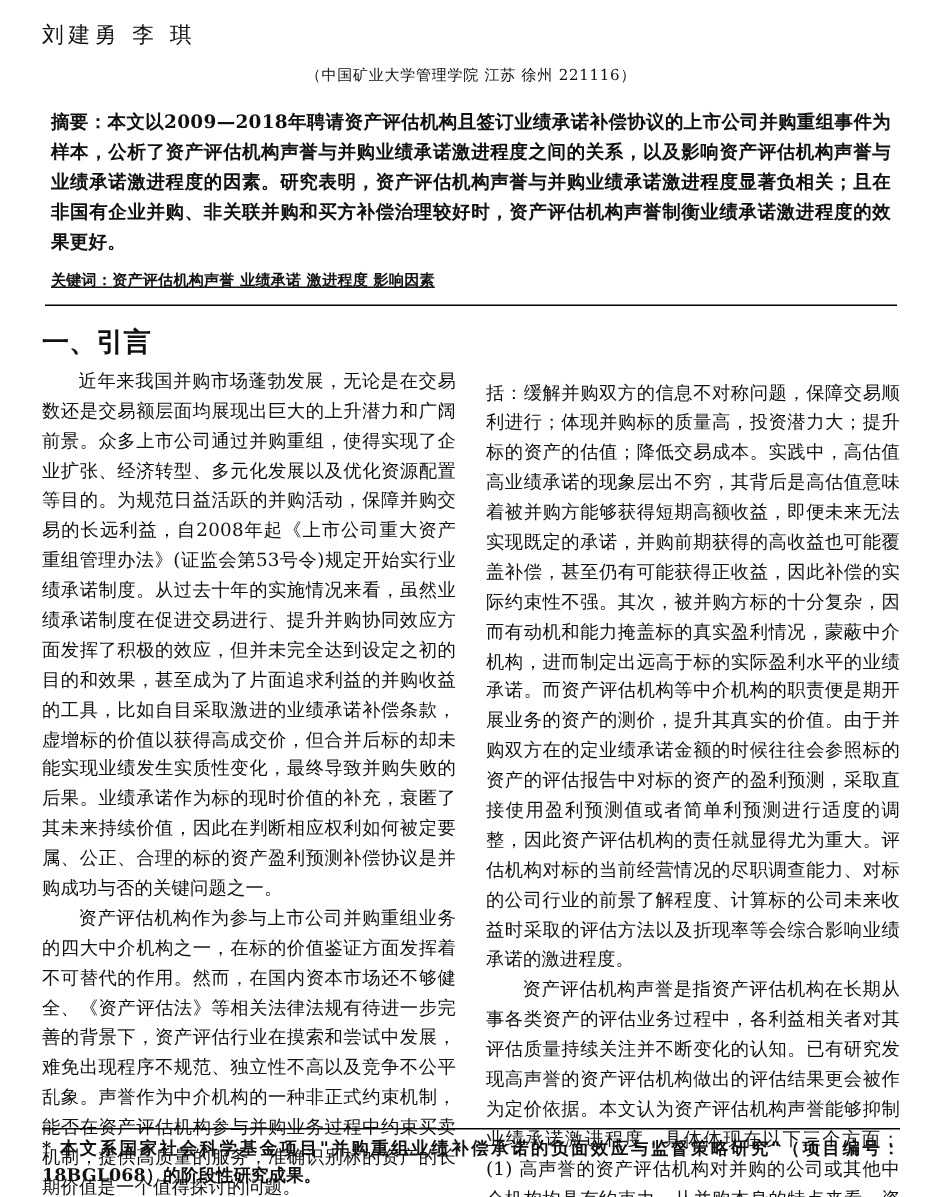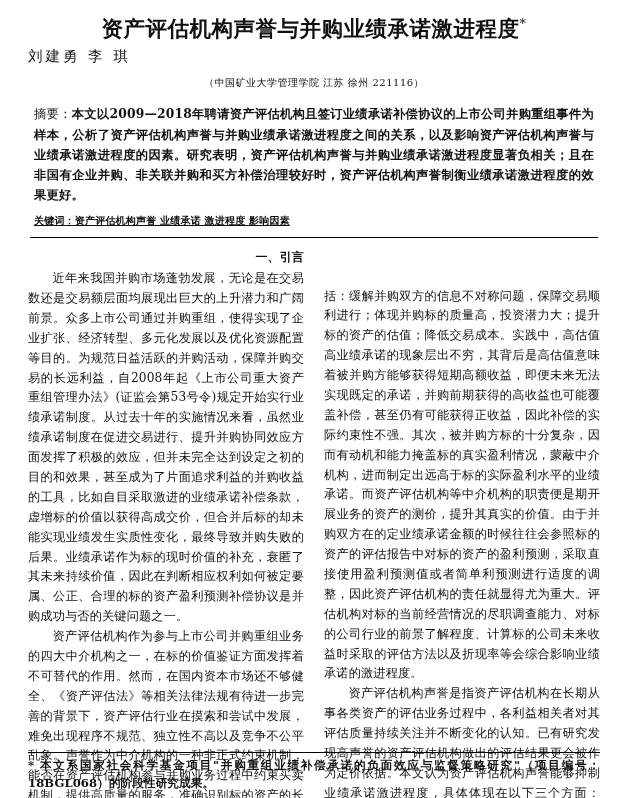--- a/index.html
+++ b/index.html
@@ -50,21 +50,21 @@
   }
   .abstract {
     margin: 14px 6px 0 6px;
     font-size: 12.3px;
     line-height: 1.62;
     text-align: justify;
     font-weight: bold;
     letter-spacing: 0.2px;
   }
   .abstract .lead {
-    font-weight: normal;
+    font-weight: bold;
   }
   .keywords {
     margin: 9px 6px 0 6px;
     font-size: 10px;
     font-weight: bold;
     letter-spacing: 0.2px;
     text-decoration: underline;
   }
   .rule {
     border: 0;
@@ -77,23 +77,23 @@
     margin-top: 2px;
   }
   .col {
     width: 276px;
     font-size: 12.2px;
     line-height: 1.63;
     text-align: justify;
     letter-spacing: 0.15px;
   }
   .sec-head {
-    text-align: right;
+    text-align: left;
     font-weight: bold;
-    font-size: 12px;
+    font-size: 18px;
     margin: 2px 0 2px 0;
   }
   p.body {
     margin: 0;
     text-indent: 2em;
   }
   p.body.noindent {
     text-indent: 0;
     margin-top: 41px;
   }
@@ -114,23 +114,20 @@
     line-height: 1.5;
     letter-spacing: 0.1px;
     text-align: justify;
   }
 </style>
 </head>
 <body>
 
 <div class="page">
 
-  <h1 class="title">
-    <span>资产评估机构声誉与并购业绩承诺激进程度</span><span class="star">*</span>
-  </h1>
 
   <div class="authors">刘建勇  李  琪</div>
   <div class="affil">（中国矿业大学管理学院    江苏 徐州  221116）</div>
 
   <div class="abstract">
     <span class="lead">摘要：</span><span>本文以2009—2018年聘请资产评估机构且签订业绩承诺补偿协议的上市公司并购重组事件为样本，公析了资产评估机构声誉与并购业绩承诺激进程度之间的关系，以及影响资产评估机构声誉与业绩承诺激进程度的因素。研究表明，资产评估机构声誉与并购业绩承诺激进程度显著负相关；且在非国有企业并购、非关联并购和买方补偿治理较好时，资产评估机构声誉制衡业绩承诺激进程度的效果更好。</span>
   </div>
 
   <div class="keywords">
     <span>关键词：</span><span>资产评估机构声誉  业绩承诺  激进程度  影响因素</span>

